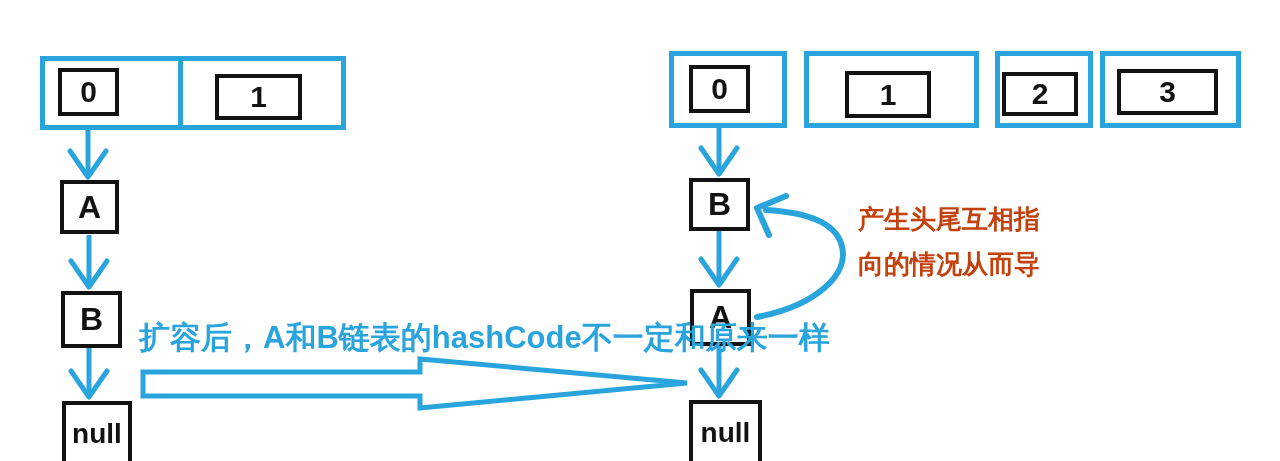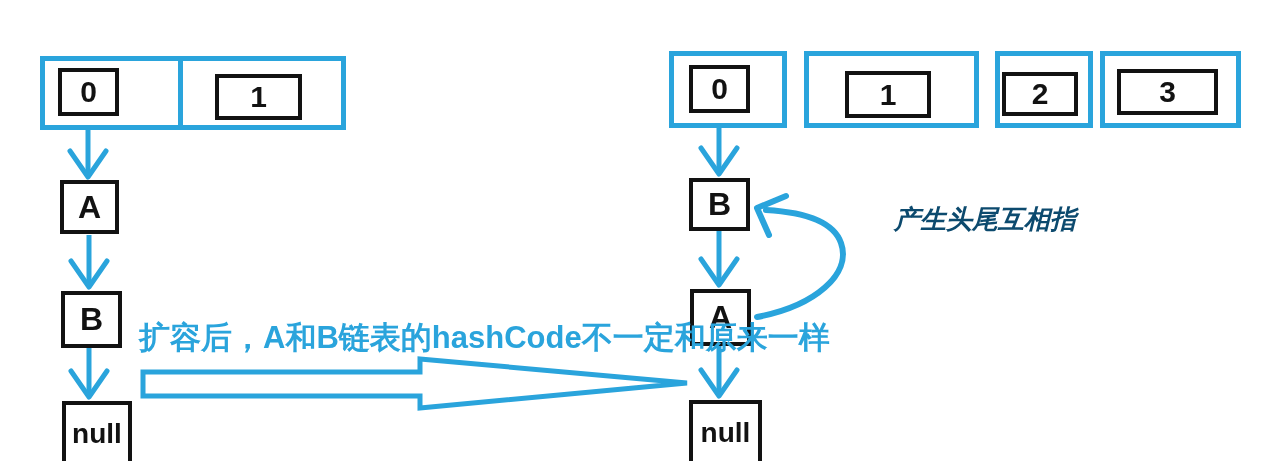--- a/index.html
+++ b/index.html
@@ -100,17 +100,18 @@
   <div class="nbox digit" style="left:845px; top:71px; width:86px; height:47px;">1</div>
   <div class="nbox digit" style="left:1002px; top:72px; width:76px; height:44px;">2</div>
   <div class="nbox digit" style="left:1117px; top:69px; width:101px; height:46px;">3</div>
 
   <div class="nbox letter" style="left:689px; top:178px; width:61px; height:53px;">B</div>
   <div class="nbox letter" style="left:690px; top:289px; width:61px; height:57px;">A</div>
   <div class="nbox null-label" style="left:689px; top:400px; width:73px; height:66px;">null</div>
 
   <div class="note" style="left: 139px; top: 317px; font-size: 31px; color: rgb(42, 164, 220);">扩容后，A和B链表的hashCode不一定和原来一样</div>
 
-  <div class="note" style="left: 894px; top: 197px; font-size: 26px; color: #0c4a6e; font-style: italic;">
+  <div class="note" style="left: 858px; top: 197px; font-size: 26px; color: #c2410c;">
     <div class="note-line">产生头尾互相指</div>
+    <div class="note-line">向的情况从而导</div>
   </div>
 
 </div>
 
 </body></html>

